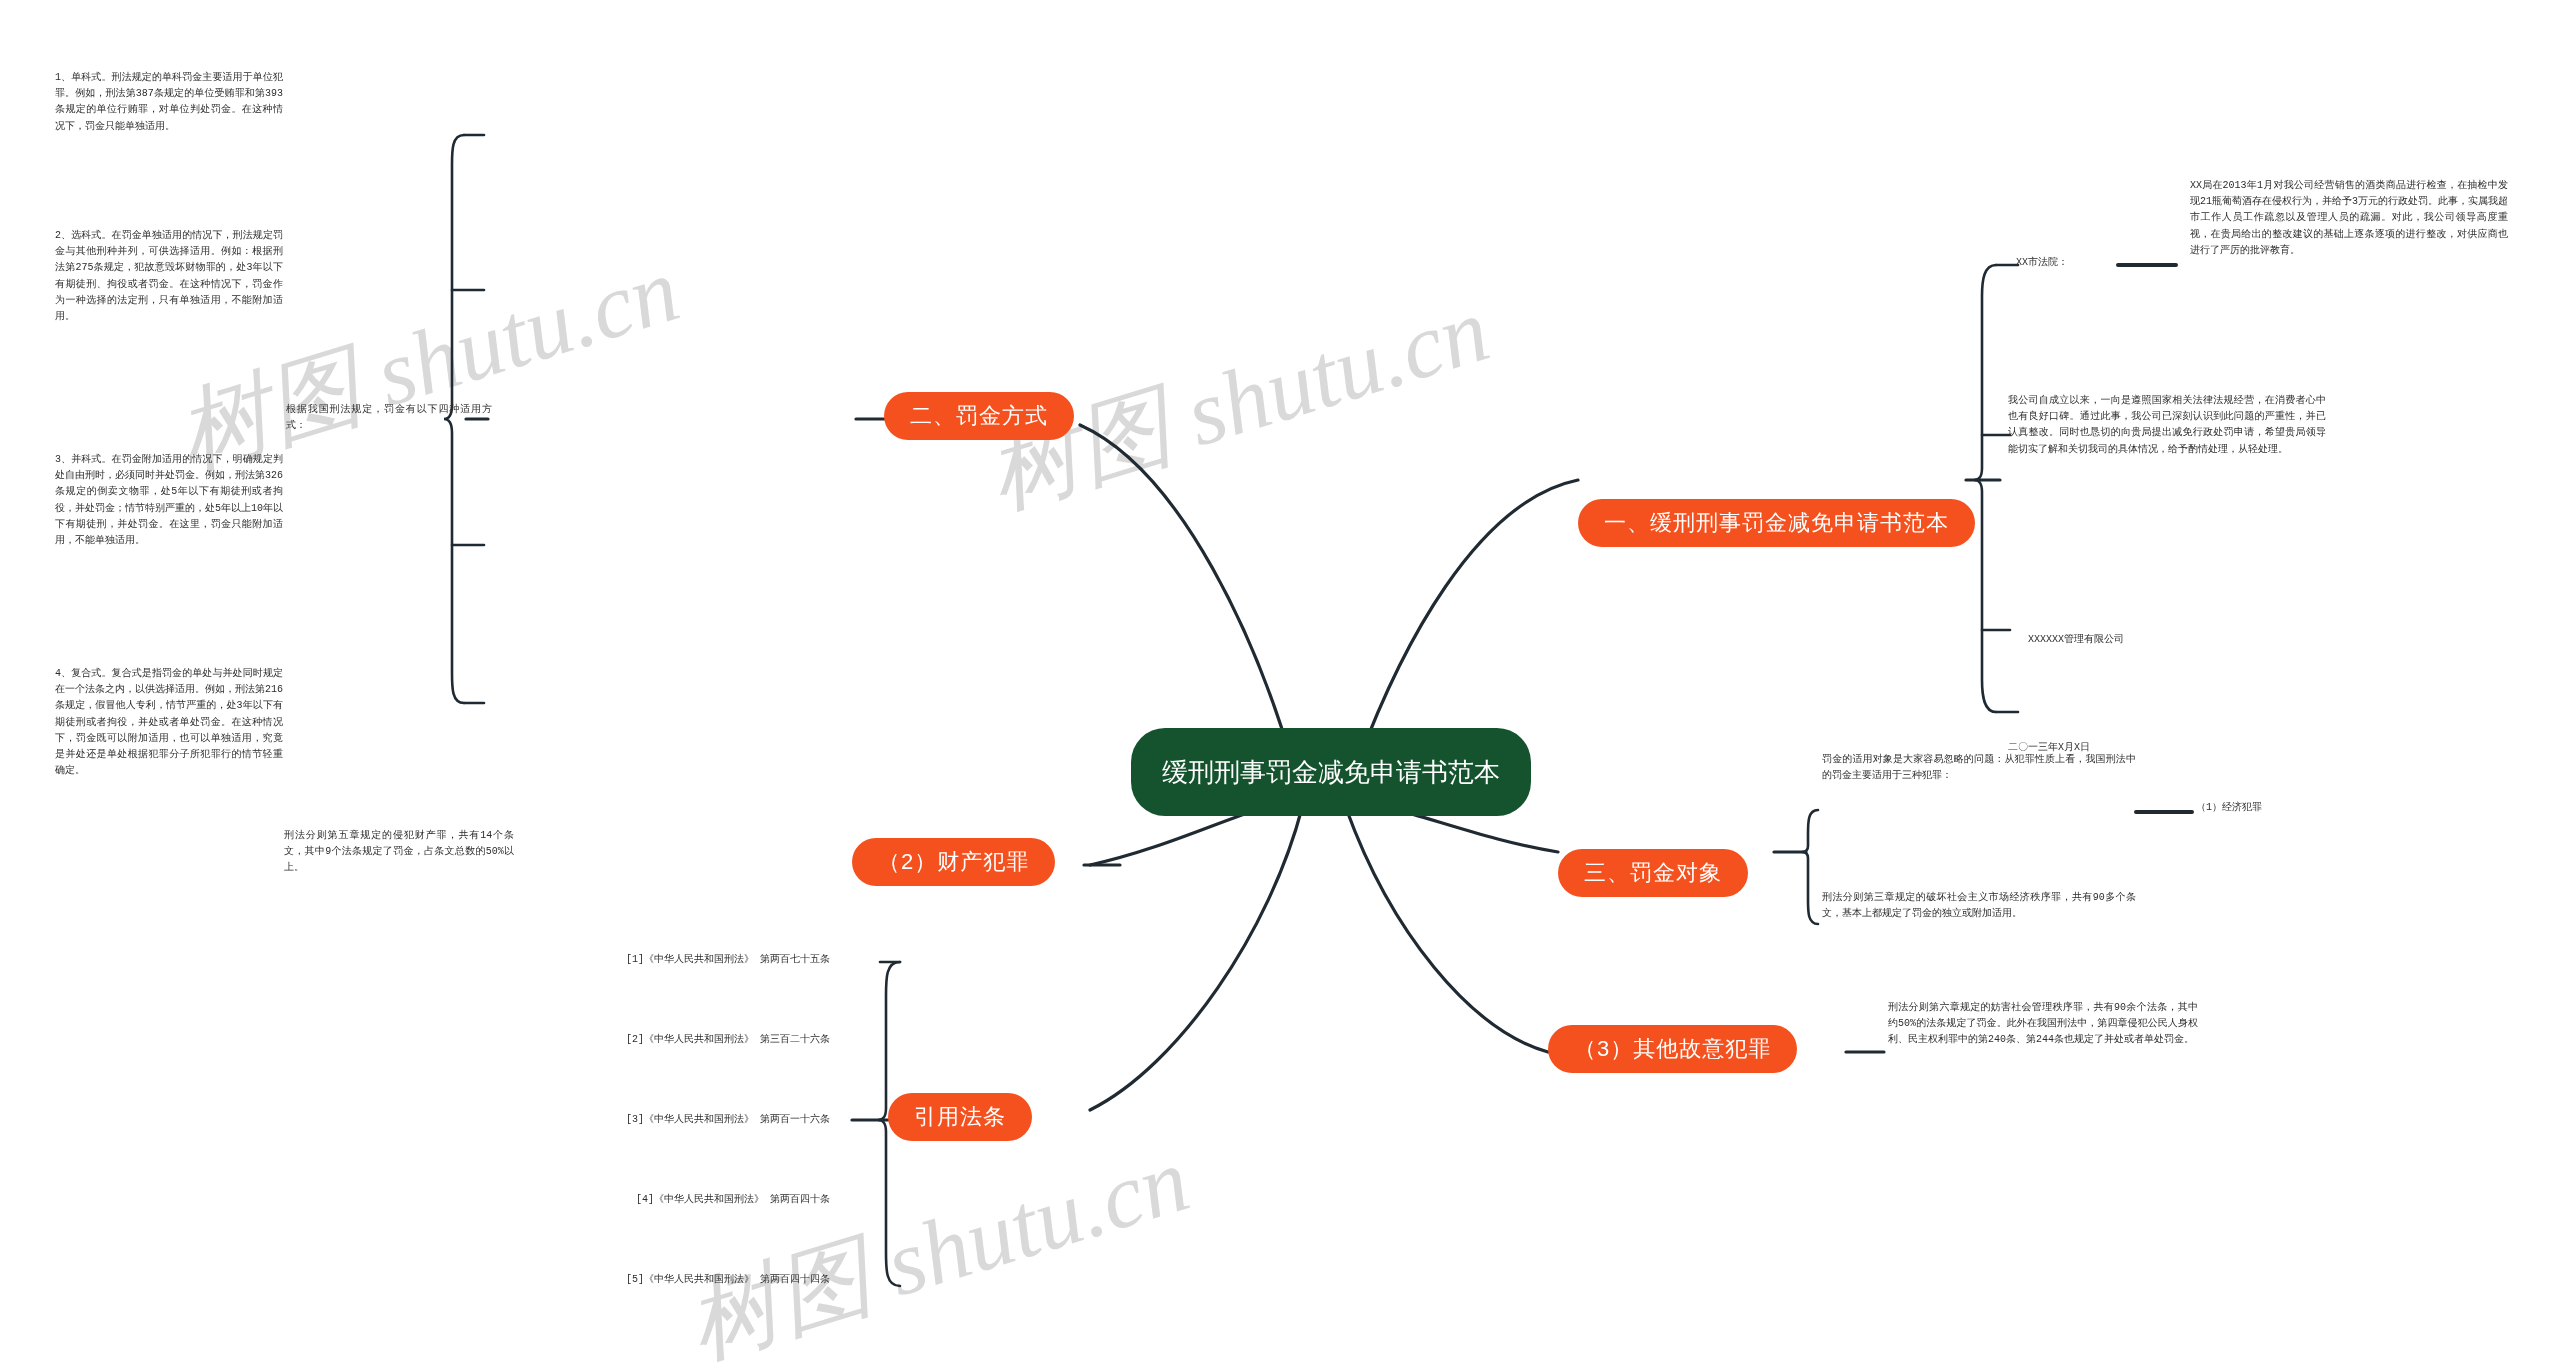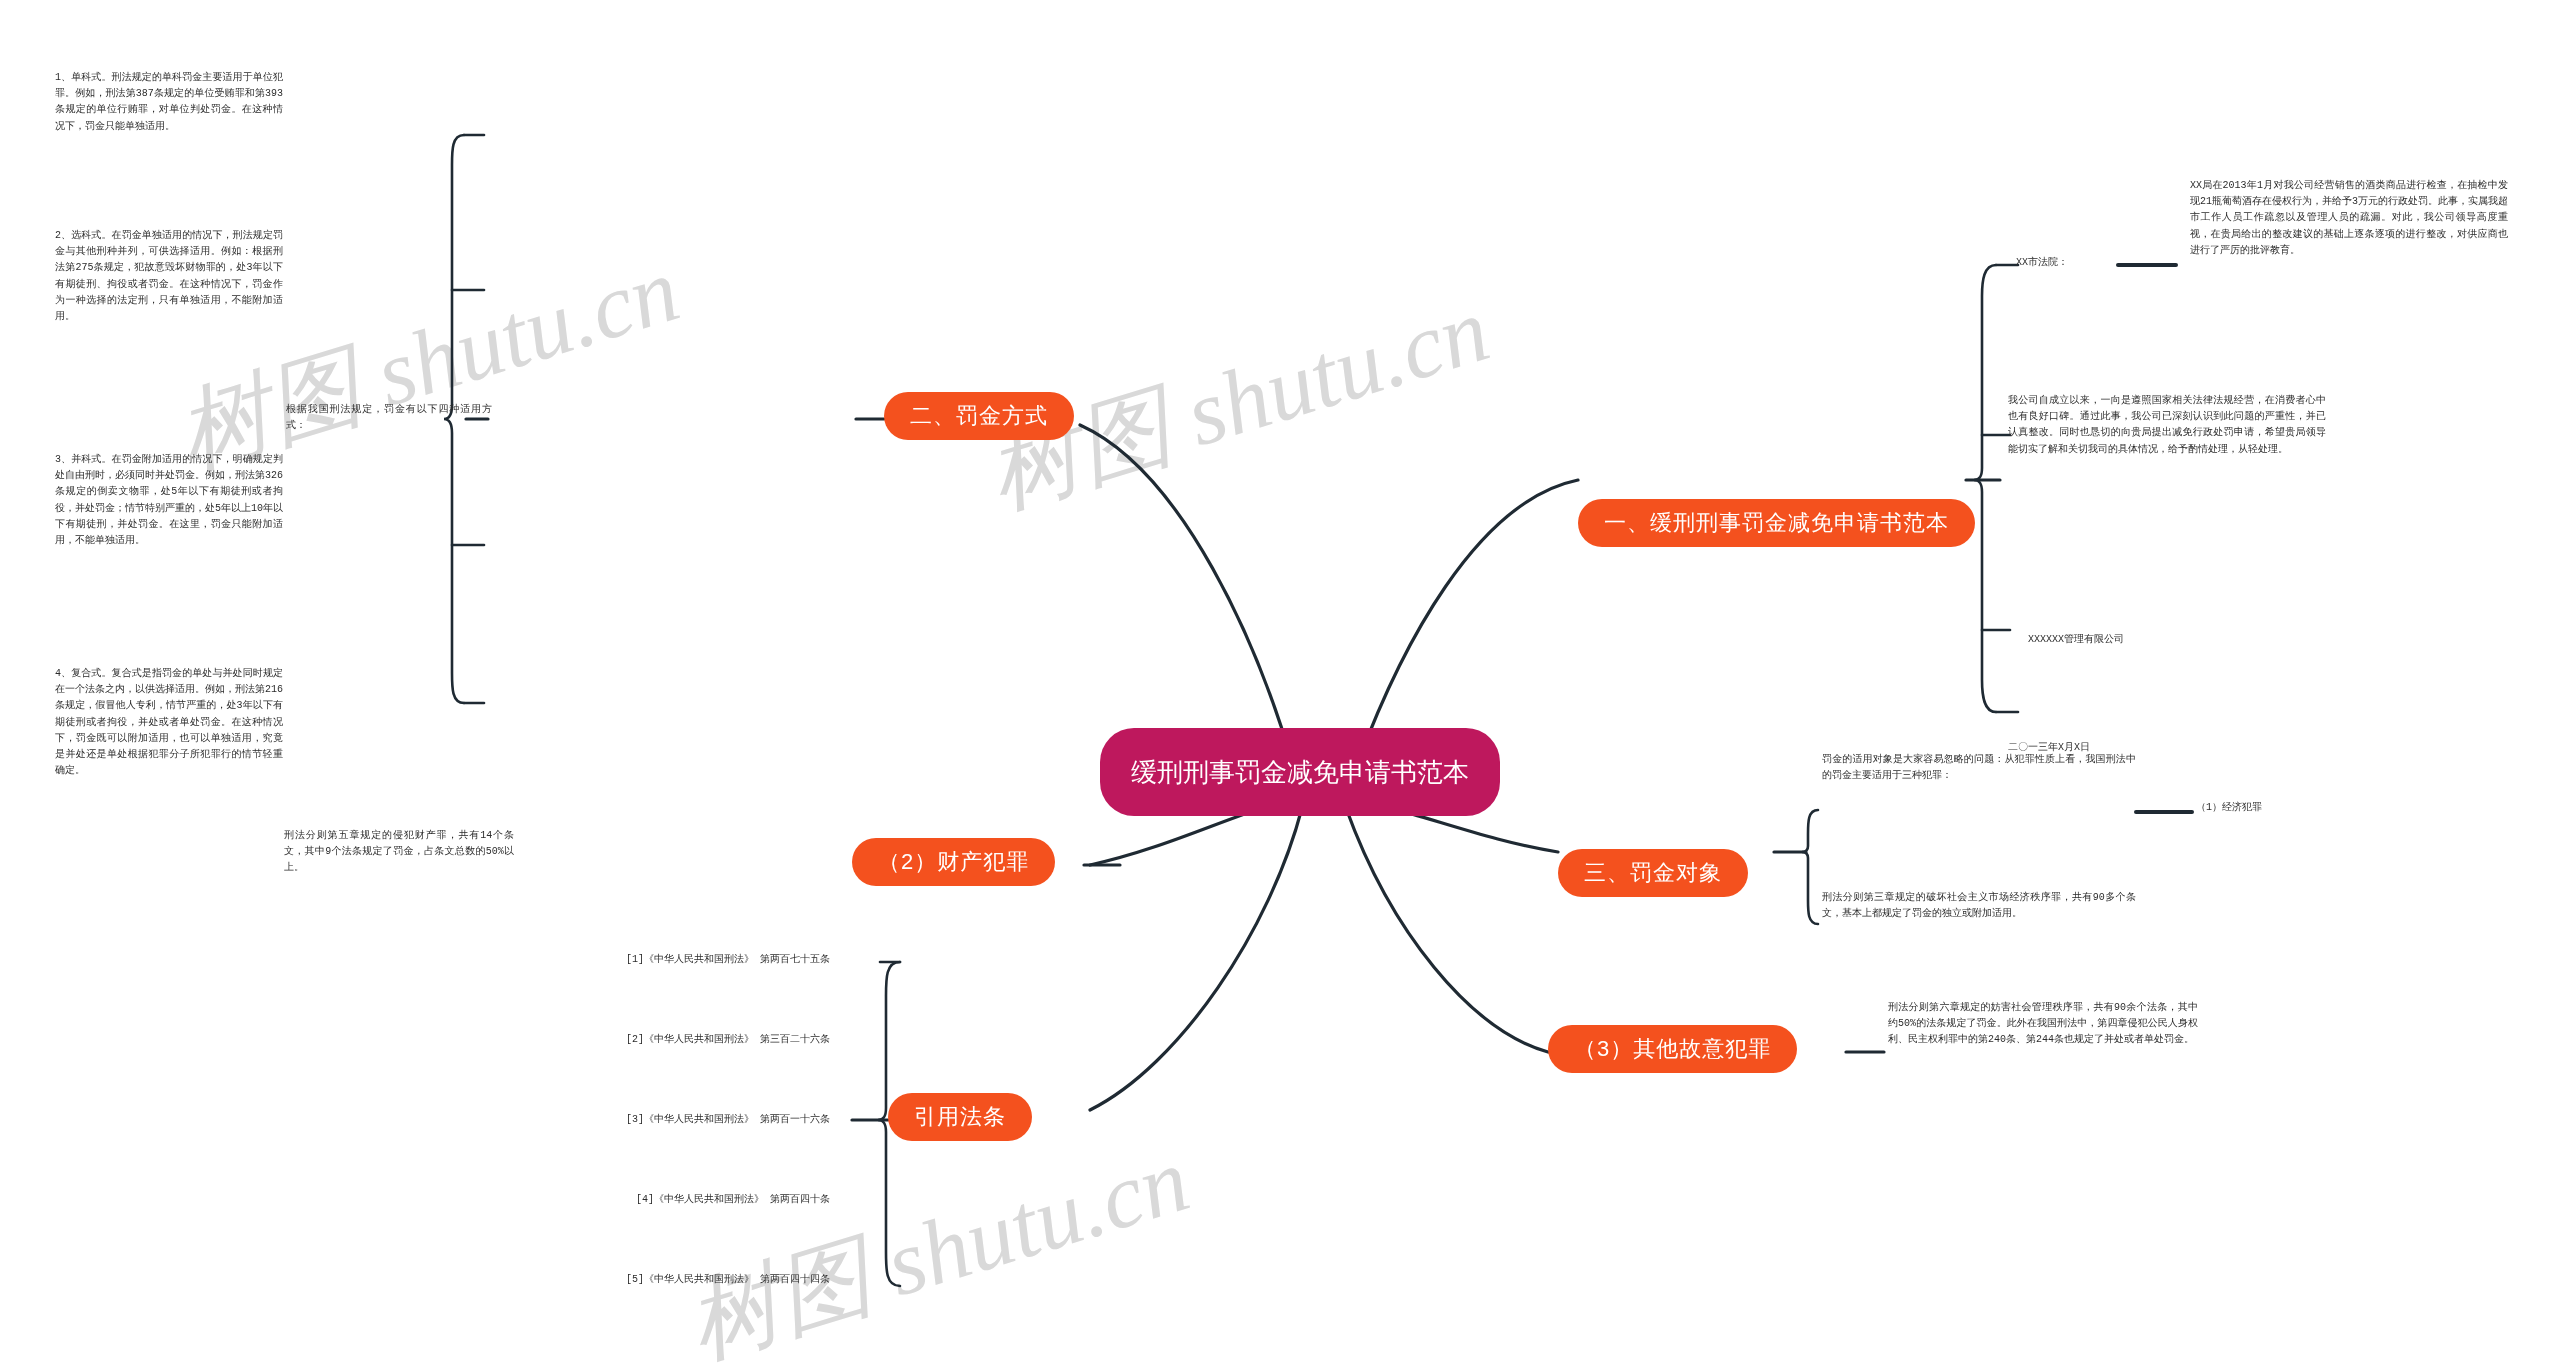--- a/index.html
+++ b/index.html
@@ -41,30 +41,31 @@
   #node-layer {
     position: absolute;
     inset: 0;
     z-index: 3;
   }
   .node {
     position: absolute;
     box-sizing: border-box;
   }
   .root-node {
-    background: #be185d;
+    background: #14532d;
     color: #ffffff;
     border-radius: 34px;
     display: flex;
     align-items: center;
     justify-content: center;
     text-align: center;
     font-size: 26px;
     line-height: 1.5;
     padding: 10px 22px;
+    margin-left: 31px;
   }
   .topic {
     background: #f4511e;
     color: #ffffff;
     border-radius: 26px;
     display: flex;
     align-items: center;
     justify-content: flex-end;
     text-align: center;
     font-size: 22px;

